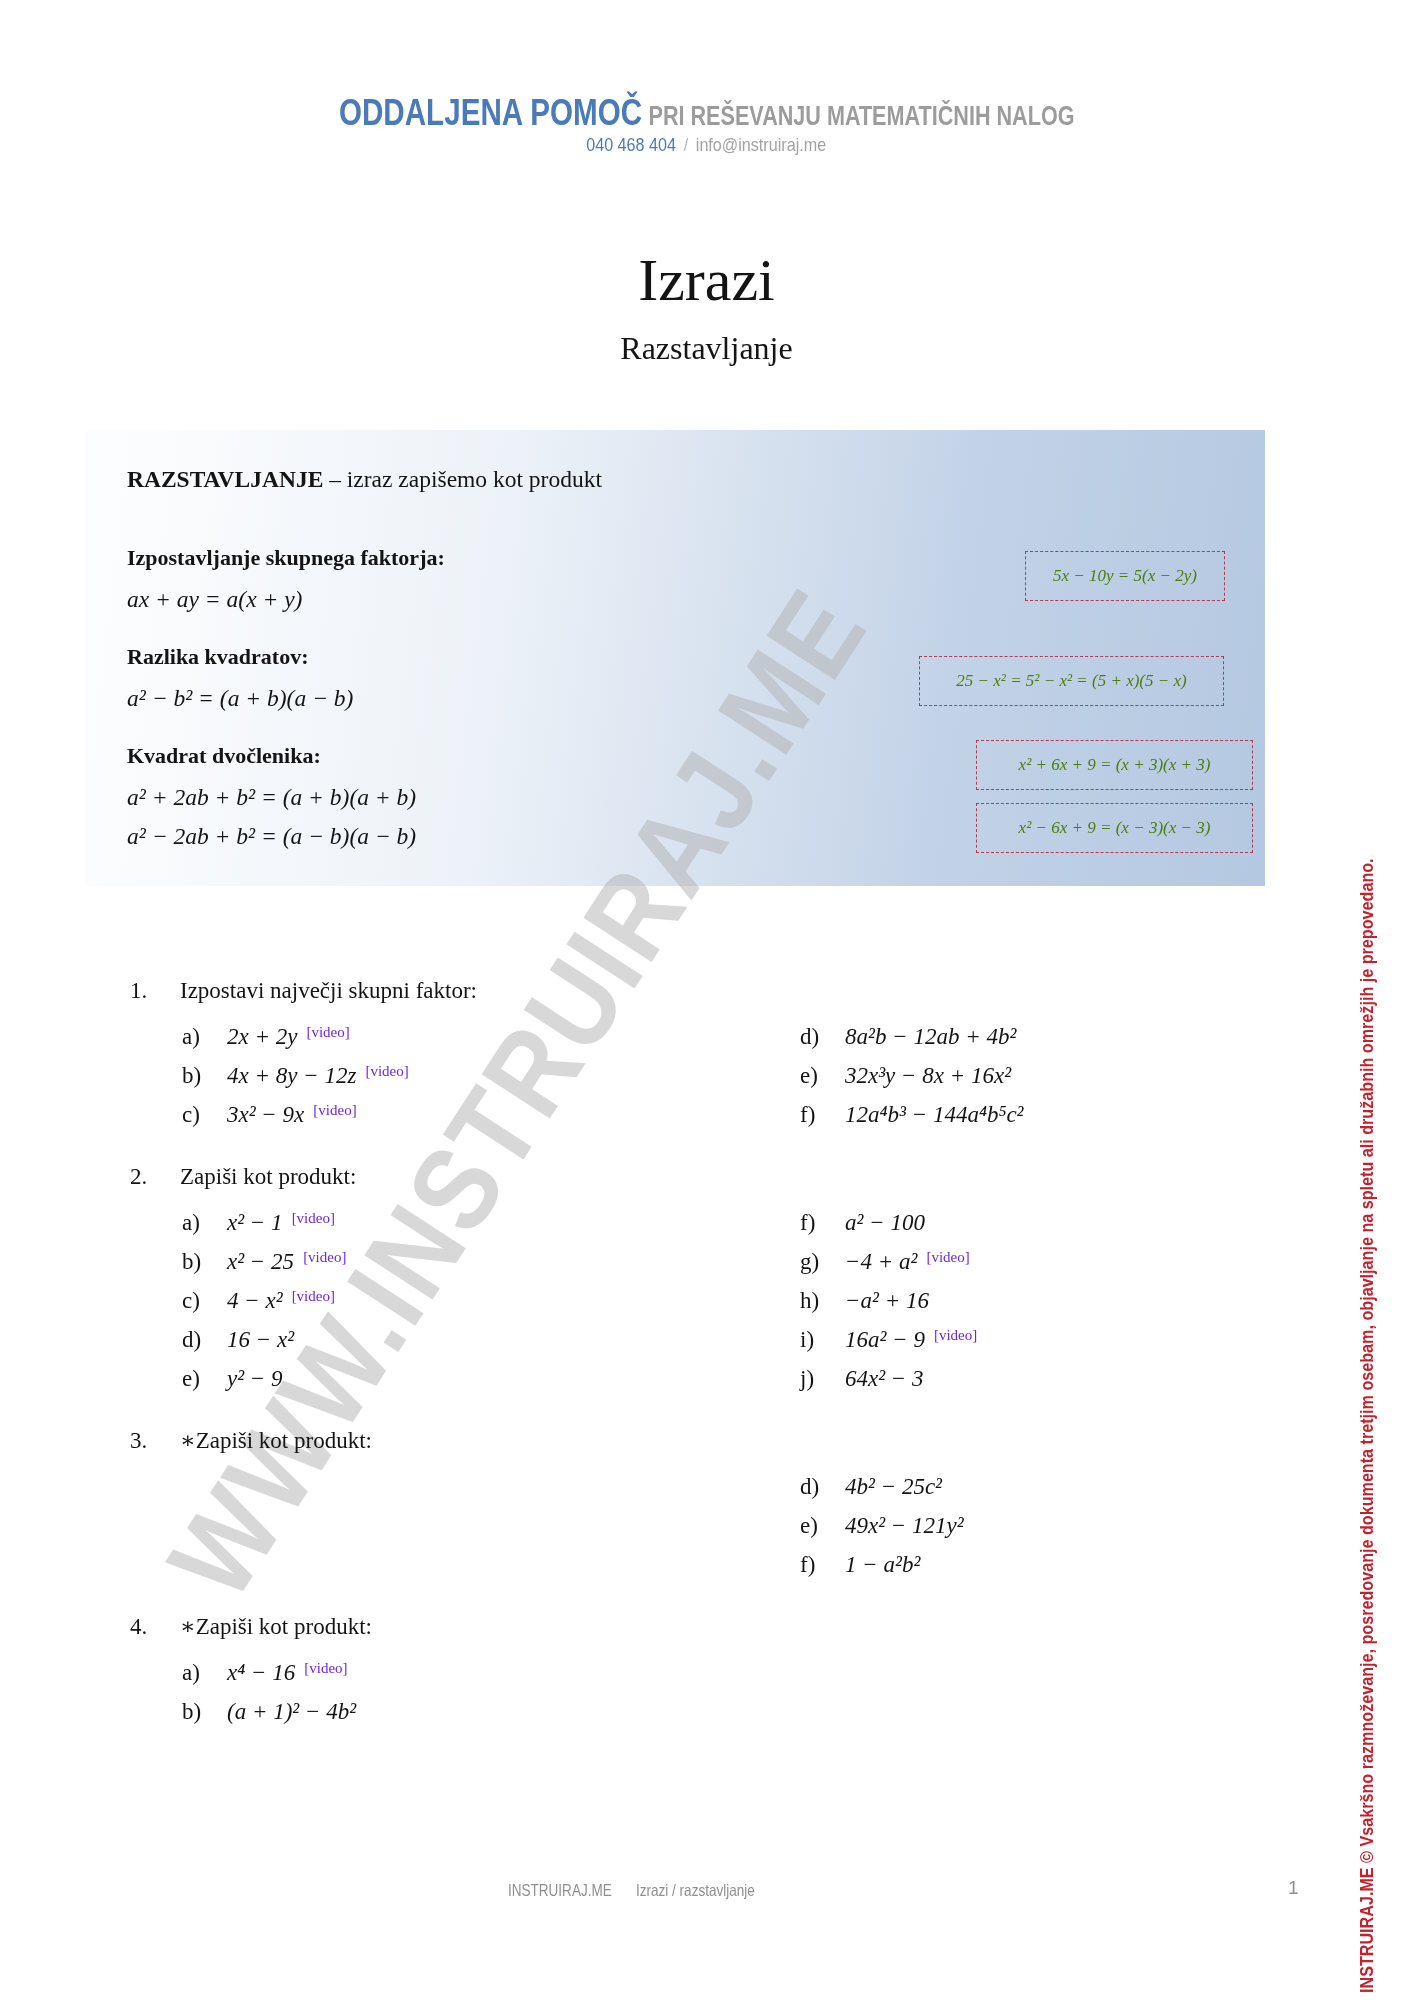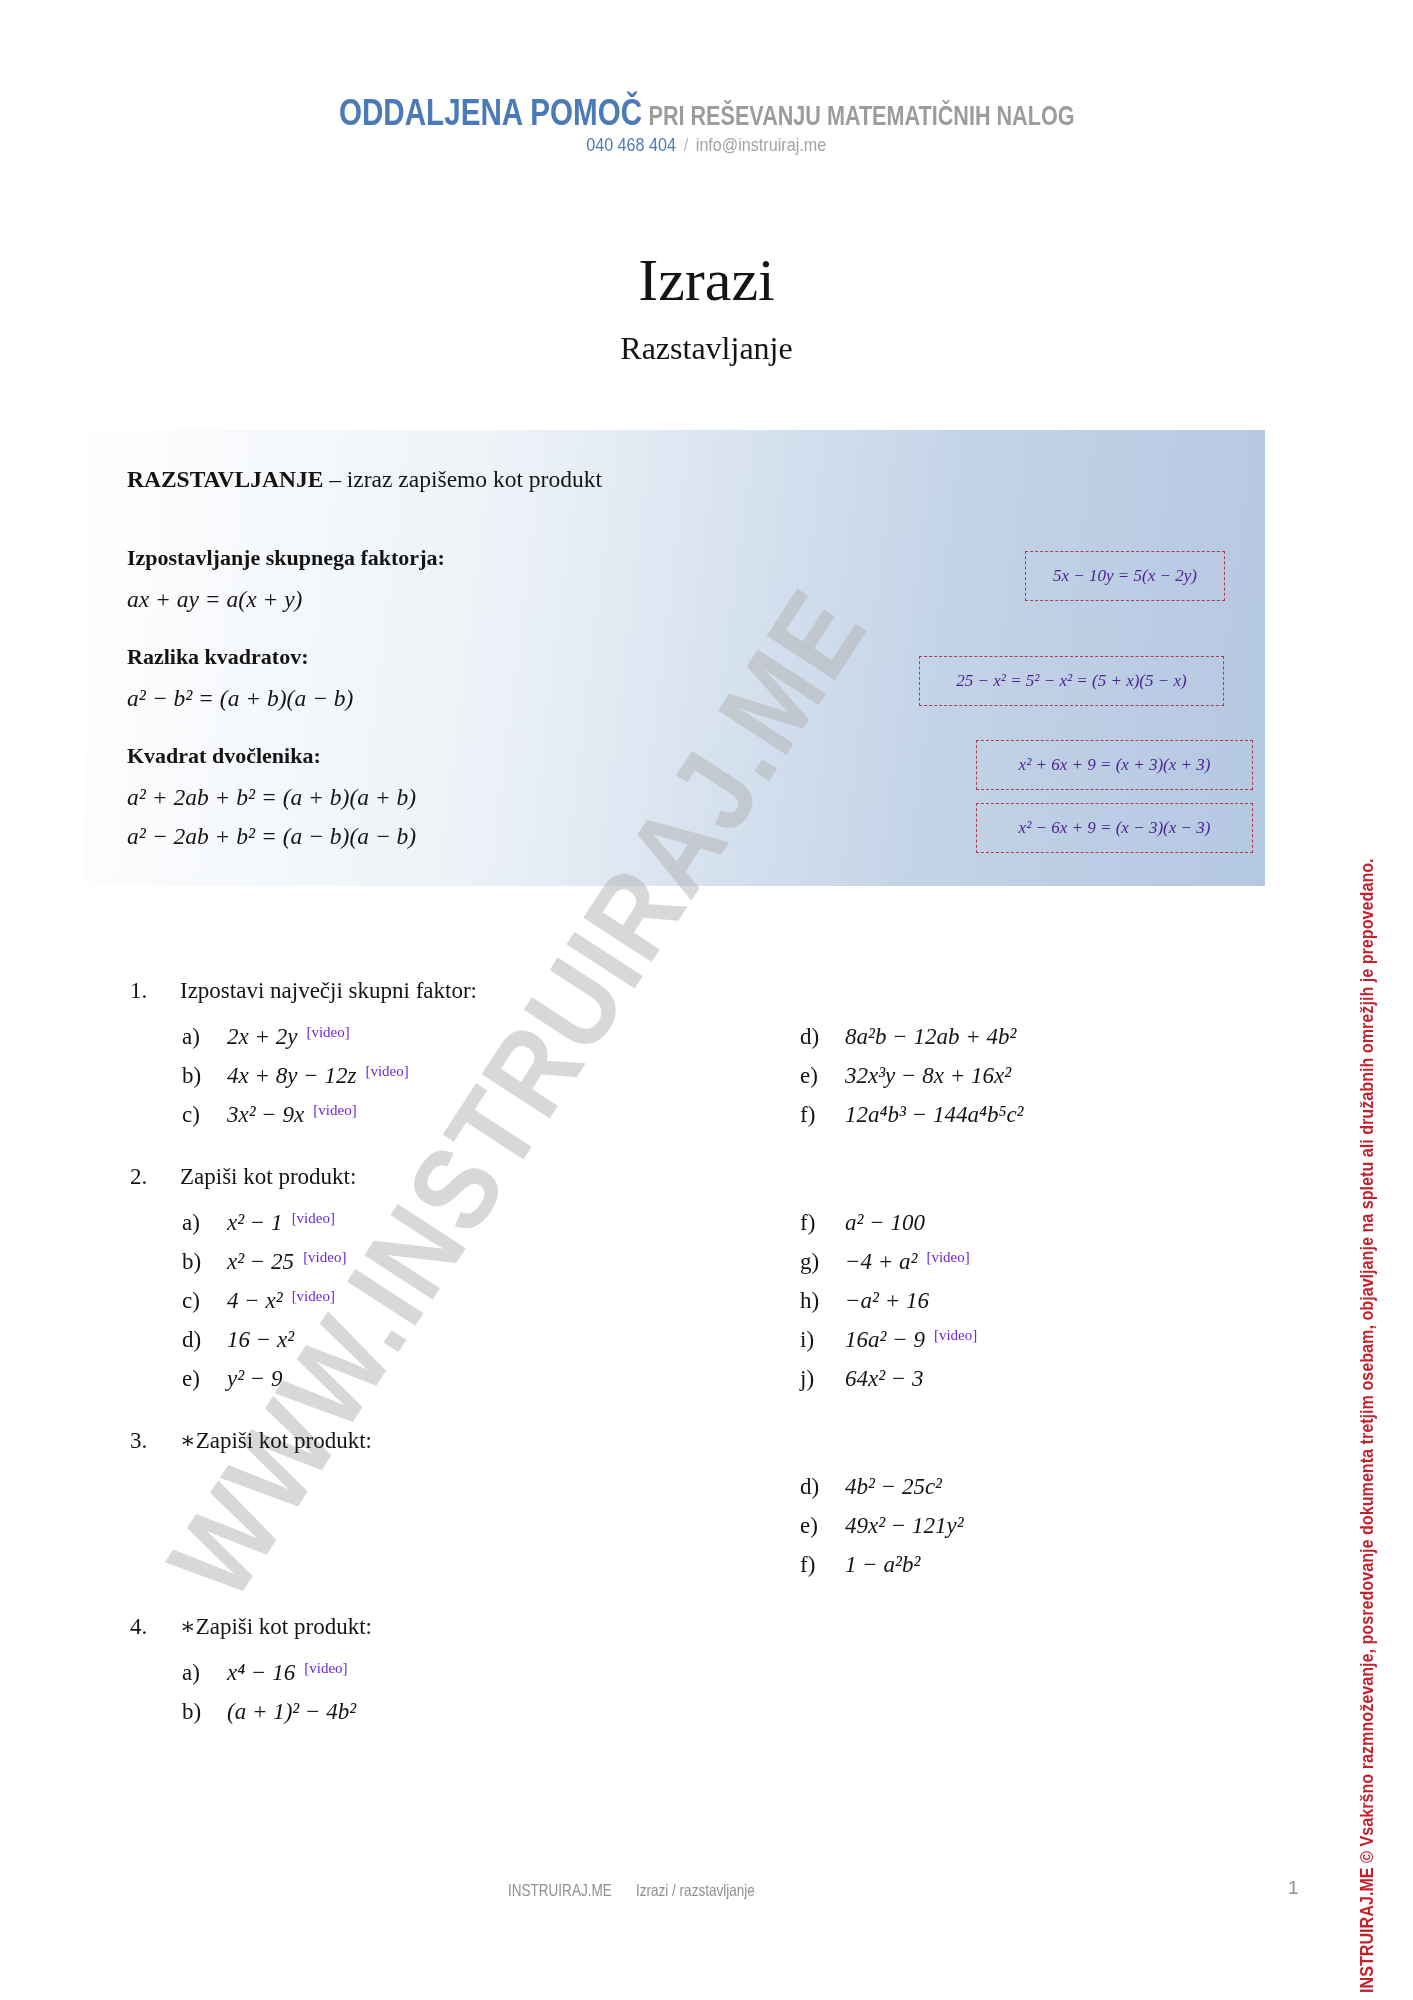--- a/index.html
+++ b/index.html
@@ -33,21 +33,21 @@
     font-family:"Liberation Sans","DejaVu Sans",sans-serif;font-weight:bold;font-size:118px;
     letter-spacing:3px;color:rgba(178,178,178,.5);z-index:1;}
 
   
   .layer{position:absolute;left:0;top:0;width:1413px;height:2000px;z-index:2;}
   .t-heading{position:absolute;left:127px;top:466px;font-size:23.5px;white-space:nowrap;}
   .t-heading .bold{font-weight:bold;}
   .theory-label{position:absolute;left:127px;font-weight:bold;font-size:22px;white-space:nowrap;}
   .theory-formula{position:absolute;left:127px;font-style:italic;font-size:23.5px;white-space:nowrap;}
   .example-box{position:absolute;height:50px;display:flex;align-items:center;justify-content:center;
-    border:1.5px dashed #b03a50;color:#4c1d95;font-style:italic;font-size:17px;white-space:nowrap;}
+    border:1.5px dashed #b03a50;color:#4d7c0f;font-style:italic;font-size:17px;white-space:nowrap;}
 
   
   .exercise{position:absolute;left:130px;width:1170px;}
   .ex-head{font-size:23px;line-height:30px;}
   .ex-num{display:inline-block;width:50px;}
   .ex-col{position:absolute;top:42px;}
   .ex-col.left{left:52px;}
   .ex-col.right{left:670px;}
   .ex-item{height:39px;line-height:37px;white-space:nowrap;font-size:23px;}
   .item-letter{display:inline-block;width:45px;}

